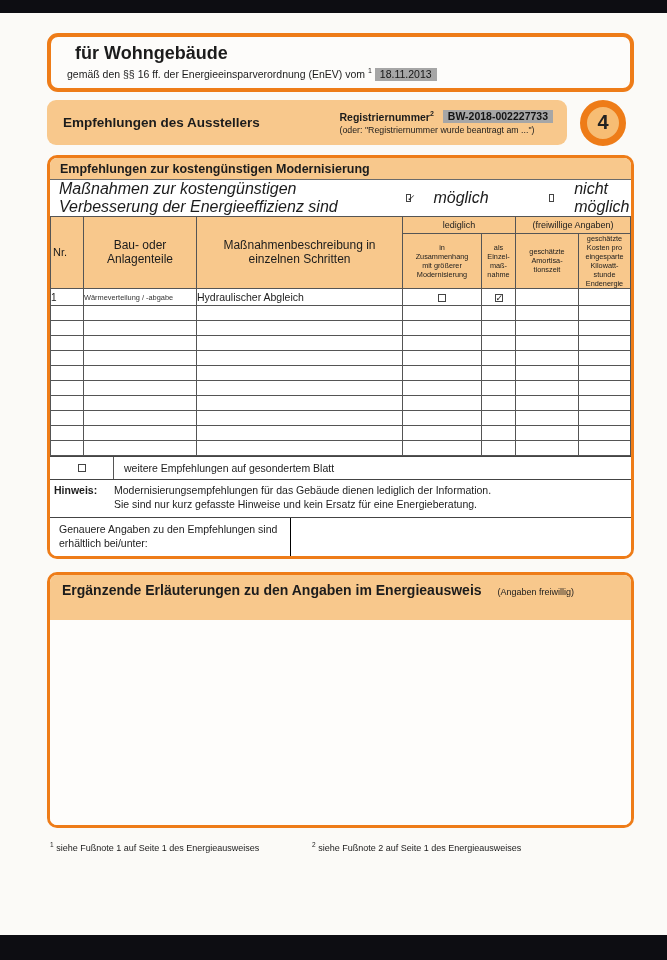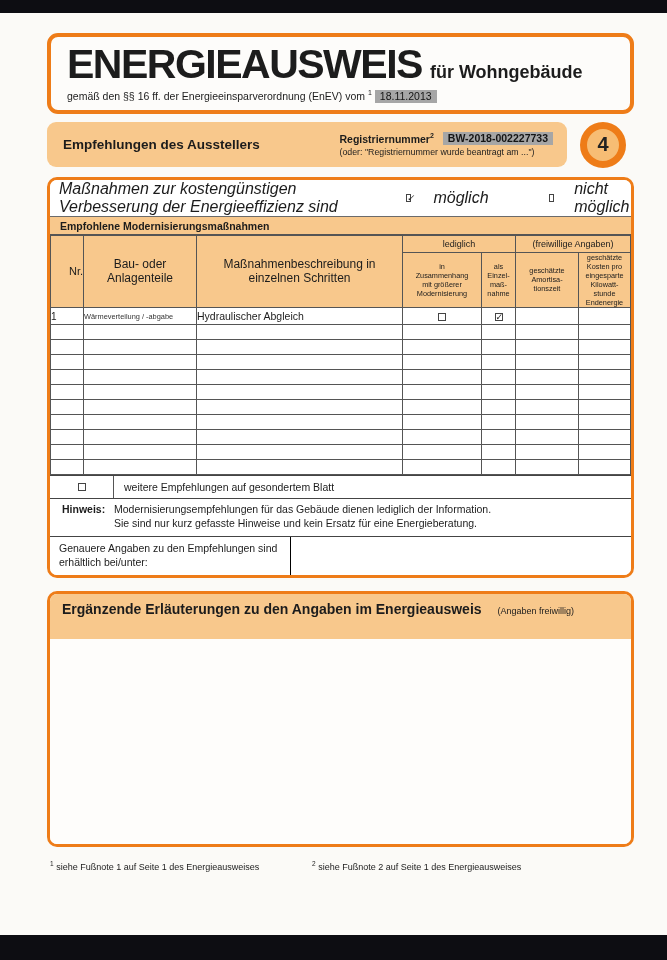--- a/index.html
+++ b/index.html
@@ -109,21 +109,21 @@
   table.measures th, table.measures td { border:1px solid #555; padding:0; }
   table.measures thead th {
     background:var(--band,#f8c88c);
     font-weight:normal;
     text-align:center;
     vertical-align:middle;
     white-space:pre-line;
   }
   th.gh { font-size:9px; height:17px; font-weight:normal; }
   th.main { font-size:12px; height:60px; }
-  th.main.nr { text-align:left; padding-left:18px; font-size:11px; }
+  th.main.nr { text-align:left; padding-left:2px; font-size:11px; }
   th.small { font-size:7.3px; line-height:1.25;margin-left:8px; }
   tbody td { height:15px; font-size:10px; background:#fff; }
   tbody tr.data-row td { height:17px; }
   td.c-nr { padding-left:6px; }
   td.c-comp { font-size:7.4px; padding-left:3px; color:#333; }
   td.c-desc { font-size:10.5px; padding-left:5px; }
   td.c-ctx, td.c-single { text-align:center; }
 
   
   .cb {
@@ -135,21 +135,21 @@
     content:"\2713";
     position:absolute; left:0px; top:-2px;
     font-size:9px; color:#222;
   }
 
   
   .further-row { display:flex; align-items:center; height:23px; border-top:1px solid #444; font-size:10.5px; background:#fff; }
   .further-cb-cell { width:64px; height:100%; display:flex; align-items:center; justify-content:center; border-right:1px solid #555; flex-shrink:0; }
   .further-label { margin-left:10px; }
   .note-row { display:flex; border-top:1px solid #444; padding:4px 0 6px; font-size:10.5px; background:#fff; }
-  .note-label { font-weight:bold; width:64px; padding-left:12px; flex-shrink:0; }
+  .note-label { font-weight:bold; width:64px; padding-left:4px; flex-shrink:0; }
   .note-text { line-height:1.3; }
   .details-row { display:flex; border-top:1px solid #444; min-height:37px; background:#fff; }
   .details-left { width:241px; padding:5px 10px 5px 9px; font-size:10.5px; border-right:1px solid #000000; flex-shrink:0; line-height:1.3; }
   .details-right { flex:1; padding:8px 10px; font-size:10.5px; }
 
   
   .sec2-box { margin-top:13px; }
   .sec2-band {
     background:var(--band,#f8c88c);
     padding:7px 12px 22px;
@@ -167,21 +167,20 @@
 </head>
 <body style="--orange: #ee7c18; --band: #f8c88c; --hl: #a6a6a6; --page: #fbfaf7; --bar: #0d0d12;">
 
 <div class="screen">
   <div class="bar top"></div>
 
   <div class="page">
 
     <div class="title-box block">
       <div class="title-line">
-        <span class="main-title">ENERGIEAUSWEIS</span>
         <span class="title-suffix">für Wohngebäude</span>
       </div>
       <div class="subtitle">
         <span>gemäß den §§ 16 ff. der Energieeinsparverordnung (EnEV) vom</span>
         <sup>1</sup>
         <span class="hl">18.11.2013</span>
       </div>
     </div>
 
     <div class="band-row">
@@ -192,30 +191,30 @@
             <span>Registriernummer</span><sup>2</sup>
             <span class="hl">BW-2018-002227733</span>
           </div>
           <div class="reg-line2">(oder: "Registriernummer wurde beantragt am ...")</div>
         </div>
       </div>
       <div class="page-circle">4</div>
     </div>
 
     <div class="sec-box block">
+      <div class="sec-band">Empfehlungen zur kostengünstigen Modernisierung</div>
 
       <div class="measures-row">
         <span>Maßnahmen zur kostengünstigen Verbesserung der Energieeffizienz sind</span>
         <span class="cb m-cb1 checked"></span>
         <span class="m-lbl1">möglich</span>
         <span class="cb m-cb2"></span>
         <span class="m-lbl2">nicht möglich</span>
       </div>
 
-      <div class="sec-band2">Empfohlene Modernisierungsmaßnahmen</div>
 
       <table class="measures">
         <colgroup>
           <col style="width:33px">
             <col style="width:113px">
             <col style="width:206px">
           <col style="width:79px">
             <col style="width:34px">
             <col style="width:63px">
             <col>

